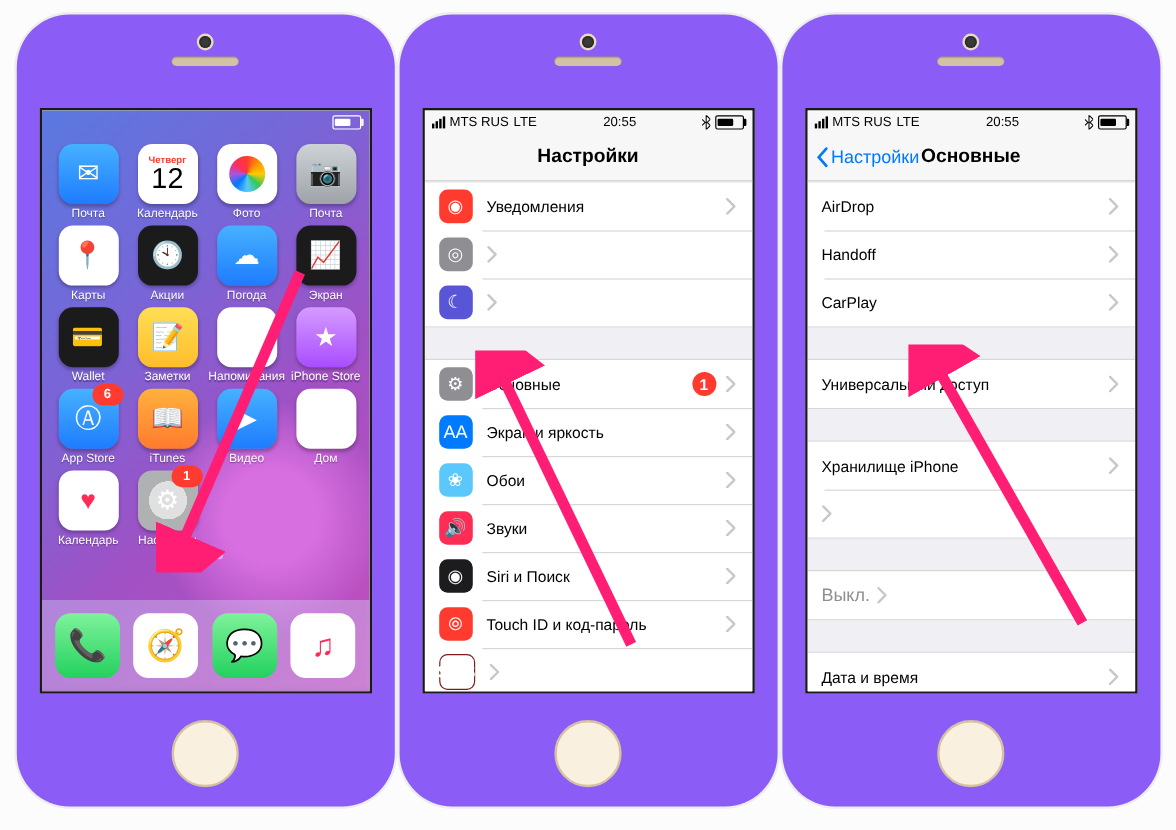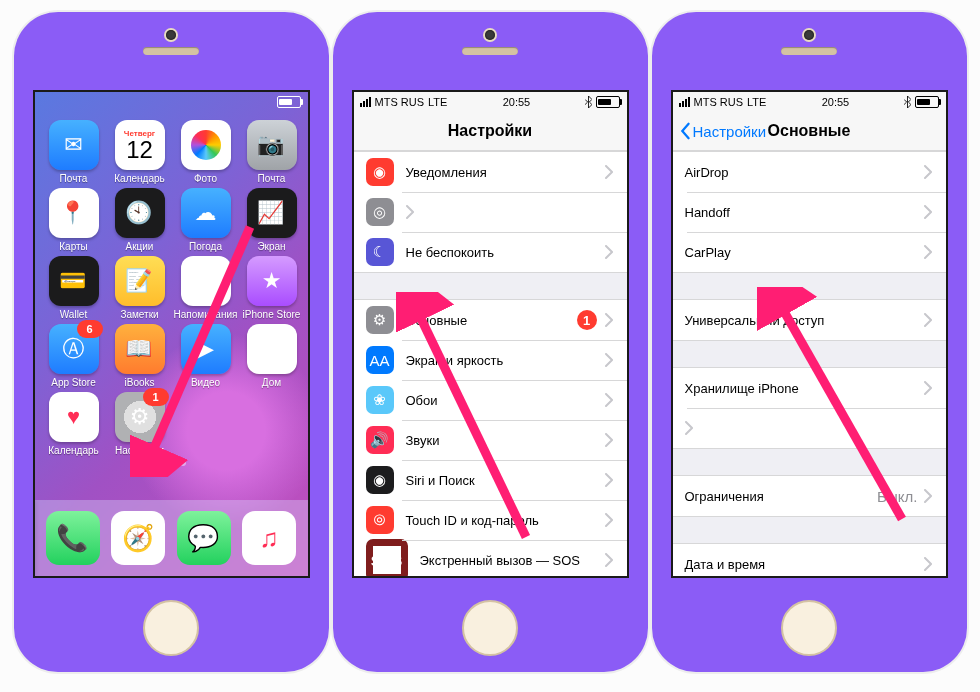--- a/index.html
+++ b/index.html
@@ -61,21 +61,21 @@
   .row { height:40px; display:flex; align-items:center; padding: 0 14px 0 12px; position:relative;}
   .row + .row::before { content:""; position:absolute; top:0; left:48px; right:0; height:1px; background:#d7d7d8;}
   .row.noicon + .row.noicon::before, .row.noicon:first-child + .row.noicon::before { left:14px; }
   .row .ricon { width:28px; height:28px; border-radius:7px; display:flex; align-items:center; justify-content:center; margin-right:12px; color:#fff; font-size:15px;}
   .row .rlabel { flex:1; font-size:13px; color:#000;}
   .row .rvalue { font-size:15px; color:#8e8e93; margin-right:6px;}
   .row .rbadge { background:#ff3b30; color:#fff; border-radius:10px; min-width:20px; height:20px; font-size:13px; font-weight:600; display:flex; align-items:center; justify-content:center; margin-right:8px;}
   .row .chev { color:#c7c7cc;}
   .ri-red{background:#ff3b30;} .ri-grey{background:#8e8e93;} .ri-purple{background:#5856d6;}
   .ri-dgrey{background:#8e8e93;} .ri-blue{background:#007aff;} .ri-lblue{background:#5ac8fa;}
-  .ri-pink{background:#ff2d55;} .ri-black{background:#1c1c1e;} .ri-sos{background:#ffffff; color:#ff3b30; border:7px solid #7f1d1d; font-size:10px; font-weight:700;}
+  .ri-pink{background:#ff2d55;} .ri-black{background:#1c1c1e;} .ri-sos{background:#ffffff; color:#ff3b30; border:1px solid #7f1d1d; font-size:10px; font-weight:700;}
 </style>
 </head>
 <body>
 
 <div class="canvas">
 
   <div class="phone">
     <div class="bezel-top">
       <div class="camera"></div>
       <div class="speaker"></div>
@@ -157,21 +157,21 @@
             <div class="app">
               <div class="icon bg-purple">★</div>
               <div class="label">iPhone Store</div>
             </div>
             <div class="app">
               <div class="icon bg-blue">Ⓐ<div class="badge">6</div></div>
               <div class="label">App Store</div>
             </div>
             <div class="app">
               <div class="icon bg-orange">📖</div>
-              <div class="label">iBooks</div>
+              <div class="label">iTunes</div>
             </div>
             <div class="app">
               <div class="icon bg-blue">▶</div>
               <div class="label">Видео</div>
             </div>
             <div class="app">
               <div class="icon bg-house">⌂</div>
               <div class="label">Дом</div>
             </div>
             <div class="app">
@@ -247,21 +247,20 @@
               </svg>
             </div>
             <div class="row">
               <div class="ricon ri-grey">◎</div>
               <svg width="8" height="14" viewBox="0 0 8 14" class="chev">
                 <path d="M1 1 L7 7 L1 13" stroke="#c7c7cc" stroke-width="2" fill="none" stroke-linecap="round"></path>
               </svg>
             </div>
             <div class="row">
               <div class="ricon ri-purple">☾</div>
-              <div class="rlabel">Не беспокоить</div>
               <svg width="8" height="14" viewBox="0 0 8 14" class="chev">
                 <path d="M1 1 L7 7 L1 13" stroke="#c7c7cc" stroke-width="2" fill="none" stroke-linecap="round"></path>
               </svg>
             </div>
           </div>
         <div class="list-spacer"></div>
         <div class="list-group" id="p2g2">
             <div class="row">
               <div class="ricon ri-dgrey">⚙</div>
               <div class="rlabel">Основные</div>
@@ -300,21 +299,20 @@
             </div>
             <div class="row">
               <div class="ricon ri-red">⦾</div>
               <div class="rlabel">Touch ID и код-пароль</div>
               <svg width="8" height="14" viewBox="0 0 8 14" class="chev">
                 <path d="M1 1 L7 7 L1 13" stroke="#c7c7cc" stroke-width="2" fill="none" stroke-linecap="round"></path>
               </svg>
             </div>
             <div class="row">
               <div class="ricon ri-sos">SOS</div>
-              <div class="rlabel">Экстренный вызов — SOS</div>
               <svg width="8" height="14" viewBox="0 0 8 14" class="chev">
                 <path d="M1 1 L7 7 L1 13" stroke="#c7c7cc" stroke-width="2" fill="none" stroke-linecap="round"></path>
               </svg>
             </div>
           </div>
       </div>
       <svg class="arrow" style="top:200px; left:42px;" width="140" height="260">
         <defs>
             <marker id="ah2" markerWidth="8" markerHeight="8" refX="2" refY="4" orient="auto">
               <path d="M0,0 L8,4 L0,8 Z" fill="#ff1e73"></path>
@@ -402,21 +400,20 @@
             </div>
             <div class="row noicon">
               <svg width="8" height="14" viewBox="0 0 8 14" class="chev">
                 <path d="M1 1 L7 7 L1 13" stroke="#c7c7cc" stroke-width="2" fill="none" stroke-linecap="round"></path>
               </svg>
             </div>
           </div>
         <div class="list-spacer"></div>
         <div class="list-group" id="p3g4">
             <div class="row noicon">
-              <div class="rlabel">Ограничения</div>
               <div class="rvalue">Выкл.</div>
               <svg width="8" height="14" viewBox="0 0 8 14" class="chev">
                 <path d="M1 1 L7 7 L1 13" stroke="#c7c7cc" stroke-width="2" fill="none" stroke-linecap="round"></path>
               </svg>
             </div>
           </div>
         <div class="list-spacer"></div>
         <div class="list-group" id="p3g5">
             <div class="row noicon">
               <div class="rlabel">Дата и время</div>

